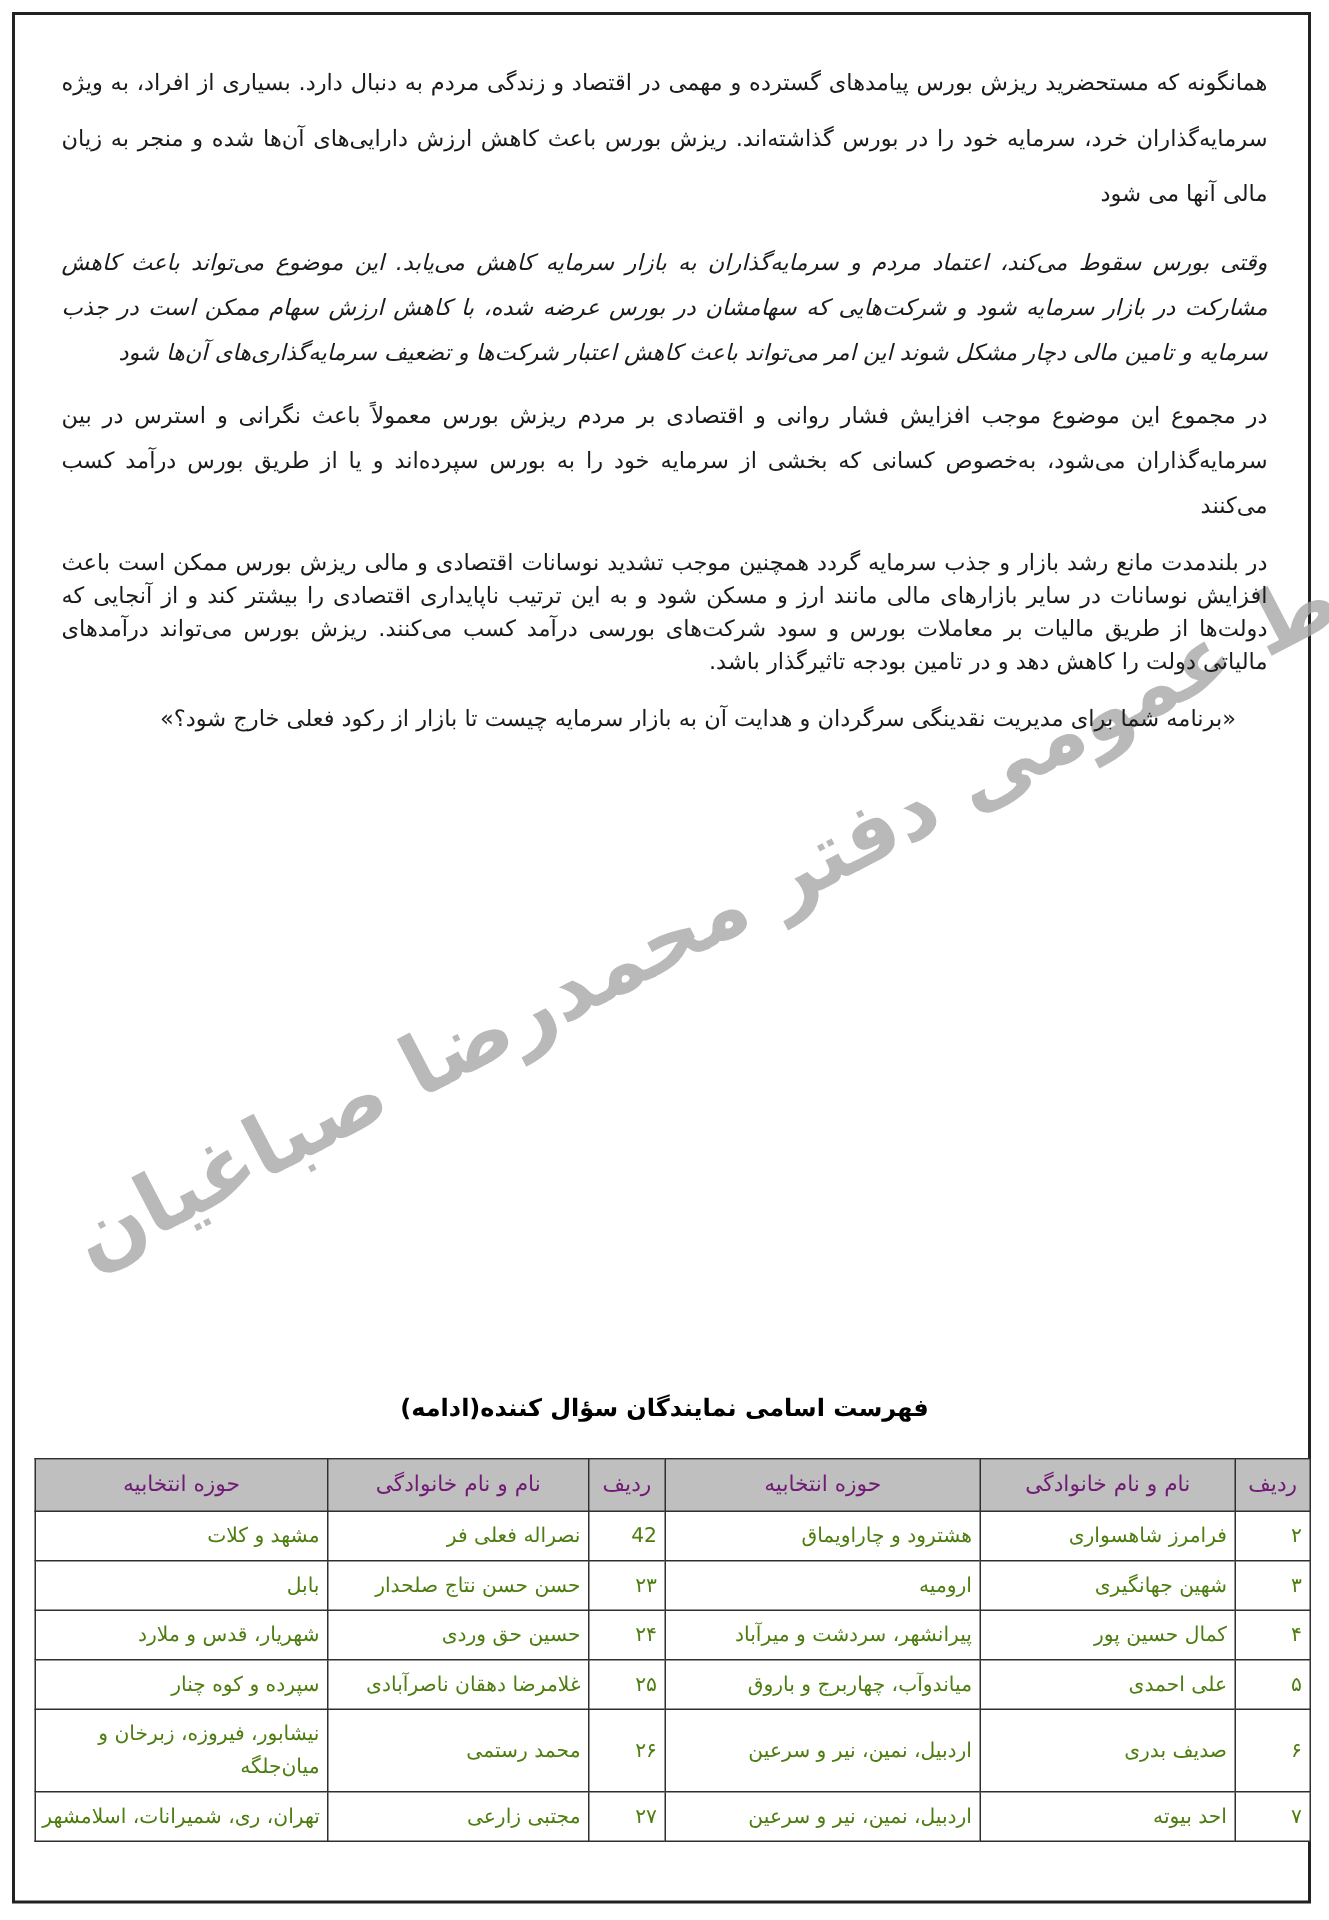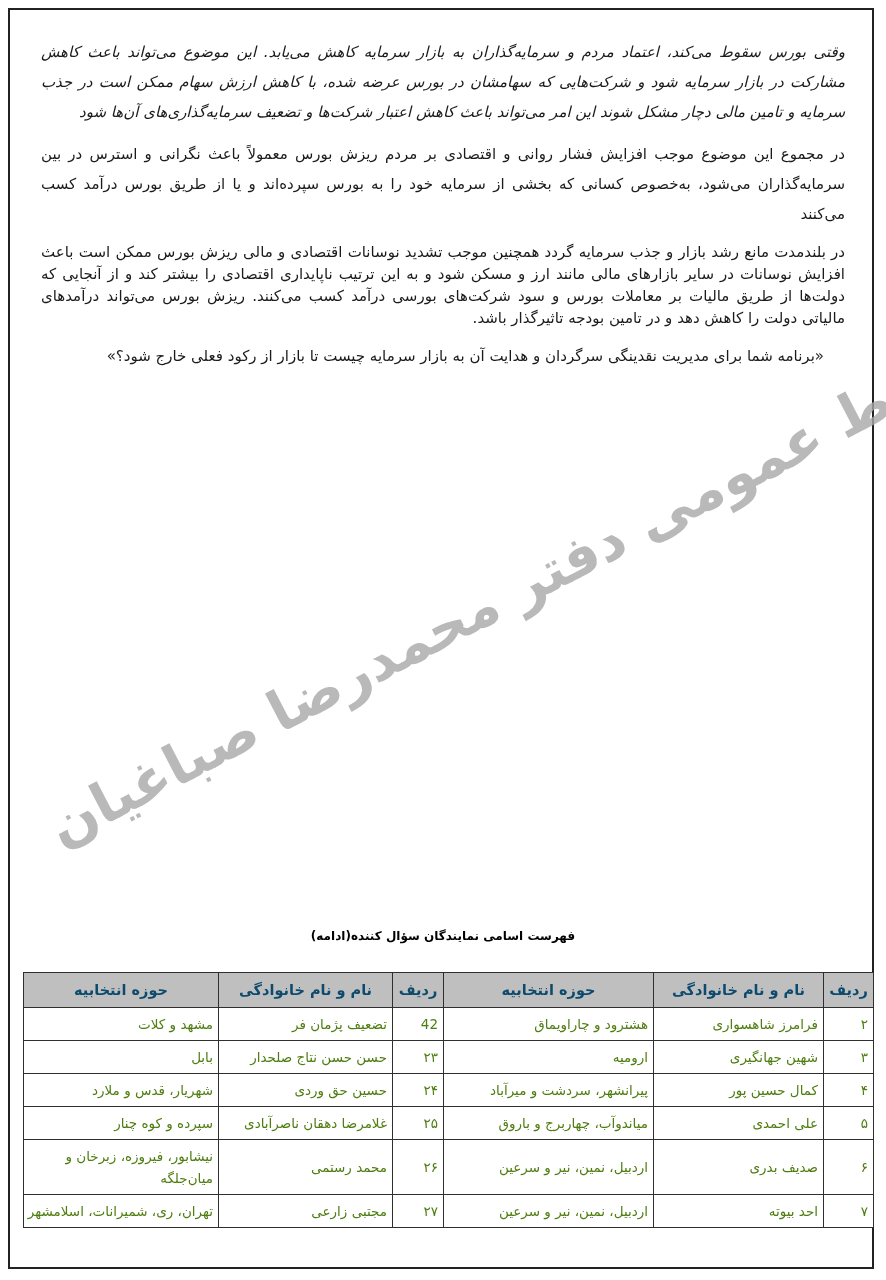--- a/index.html
+++ b/index.html
@@ -25,50 +25,51 @@
   .p6 { line-height:30px; margin-top:6px; padding-right:21px; }
   .watermark {
     position:absolute; left:52px; top:798px; z-index:1;
     transform-origin:0 50%; transform:rotate(-27.5deg);
     font-size:56px; font-weight:bold; letter-spacing:1px;
     color:var(--watermark-color,#a8a8a8); opacity:0.8;
     white-space:nowrap; direction:rtl;
   }
   .table-title {
     position:absolute; top:929px; left:0; width:100%; z-index:2;
-    text-align:center; font-weight:bold; font-size:12px; color:#000; direction:rtl;
+    text-align:center; font-weight:bold; font-size:16px; color:#000; direction:rtl;
   }
   table.roster {
     position:absolute; top:972px; left:23px; width:850px; z-index:2;
     border-collapse:collapse; direction:rtl; table-layout:fixed;
     background:#fff;
   }
   table.roster th {
     background:var(--header-bg,#bfbfbf);
     border:1px solid var(--table-border,#2f2f2f);
-    font-size:14.5px; font-weight:bold; color:#0c4a6e;
+    font-size:14.5px; font-weight:normal; color:#701a75;
     padding:9px 3px; text-align:center;
   }
   table.roster td {
     border:1px solid var(--table-border,#2f2f2f);
     font-size:13.5px; color:#4d7c0f; line-height:22px;
     padding:5px 5px; text-align:right; vertical-align:middle;
     box-sizing:border-box;
   }
   td.num { text-align:center; padding:5px 2px; }
   td.clip { white-space:nowrap; overflow:hidden; }
 </style>
 </head>
 <body>
 
 <div class="page-border"></div>
 
 <div class="watermark">روابط عمومی دفتر محمدرضا صباغیان</div>
 
 <div class="text-block">
+  <p class="p1">همانگونه که مستحضرید ریزش بورس  پیامدهای گسترده و مهمی در اقتصاد و زندگی مردم به دنبال دارد.  بسیاری از افراد، به ویژه سرمایه‌گذاران خرد، سرمایه خود را در بورس گذاشته‌اند. ریزش بورس باعث کاهش ارزش دارایی‌های آن‌ها شده و منجر به زیان مالی آنها می شود</p>
   <p class="p2">وقتی بورس سقوط می‌کند، اعتماد مردم و سرمایه‌گذاران به بازار سرمایه کاهش می‌یابد. این موضوع می‌تواند باعث کاهش مشارکت در بازار سرمایه شود و شرکت‌هایی که سهامشان در بورس عرضه شده، با کاهش ارزش سهام ممکن است در جذب سرمایه و تامین مالی دچار مشکل شوند این امر می‌تواند باعث کاهش اعتبار شرکت‌ها و تضعیف سرمایه‌گذاری‌های آن‌ها شود</p>
   <p class="p3">در مجموع این موضوع موجب افزایش فشار روانی و اقتصادی بر مردم ریزش بورس معمولاً باعث نگرانی و استرس در بین سرمایه‌گذاران می‌شود، به‌خصوص کسانی که بخشی از سرمایه خود را به بورس سپرده‌اند و یا از طریق بورس درآمد کسب می‌کنند</p>
   <p class="p4">در بلندمدت مانع رشد بازار و جذب سرمایه گردد همچنین موجب تشدید نوسانات اقتصادی و مالی ریزش بورس ممکن است باعث افزایش نوسانات در سایر بازارهای مالی مانند ارز و مسکن شود و به این ترتیب ناپایداری اقتصادی را بیشتر کند و از آنجایی که دولت‌ها از طریق مالیات بر معاملات بورس و سود شرکت‌های بورسی درآمد کسب می‌کنند. ریزش بورس می‌تواند درآمدهای مالیاتی دولت را کاهش دهد و در تامین بودجه تاثیرگذار باشد.</p>
   <p class="p6">«برنامه شما برای مدیریت نقدینگی سرگردان و هدایت آن به بازار سرمایه چیست تا بازار از رکود فعلی خارج شود؟»</p>
 </div>
 
 <div class="table-title">فهرست اسامی نمایندگان سؤال کننده(ادامه)</div>
 
 <table class="roster">
   <colgroup>
@@ -88,21 +89,21 @@
       <th>نام و نام خانوادگی</th>
       <th>حوزه انتخابیه</th>
     </tr>
   </thead>
   <tbody>
     <tr>
       <td class="num">۲</td>
       <td>فرامرز شاهسواری</td>
       <td>هشترود و چاراویماق</td>
       <td class="num">42</td>
-      <td>تضعیف پژمان فر</td>
+      <td>نصراله فعلی فر</td>
       <td>مشهد و کلات</td>
     </tr>
     <tr>
       <td class="num">۳</td>
       <td>شهین جهانگیری</td>
       <td>ارومیه</td>
       <td class="num">۲۳</td>
       <td>حسن حسن نتاج صلحدار</td>
       <td>بابل</td>
     </tr>

